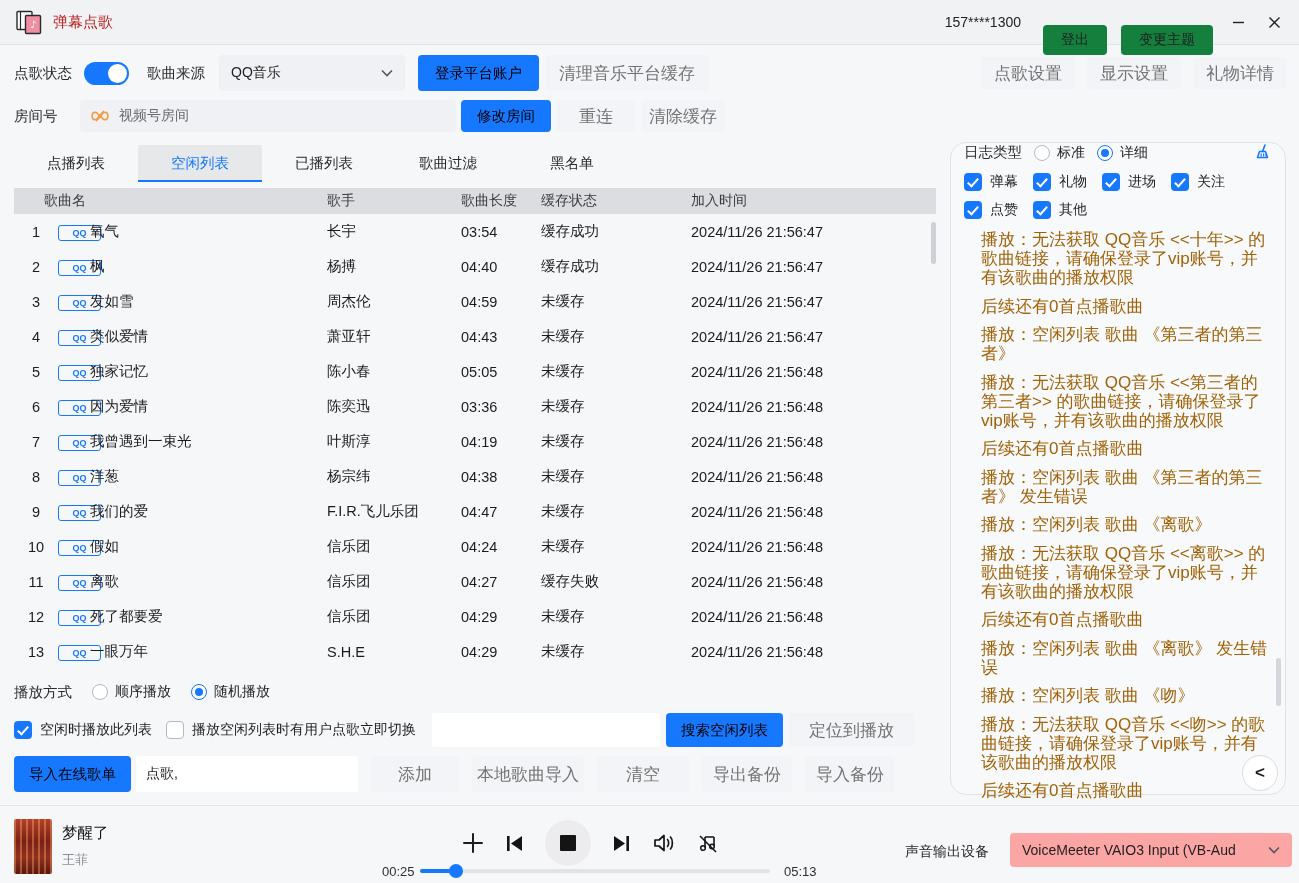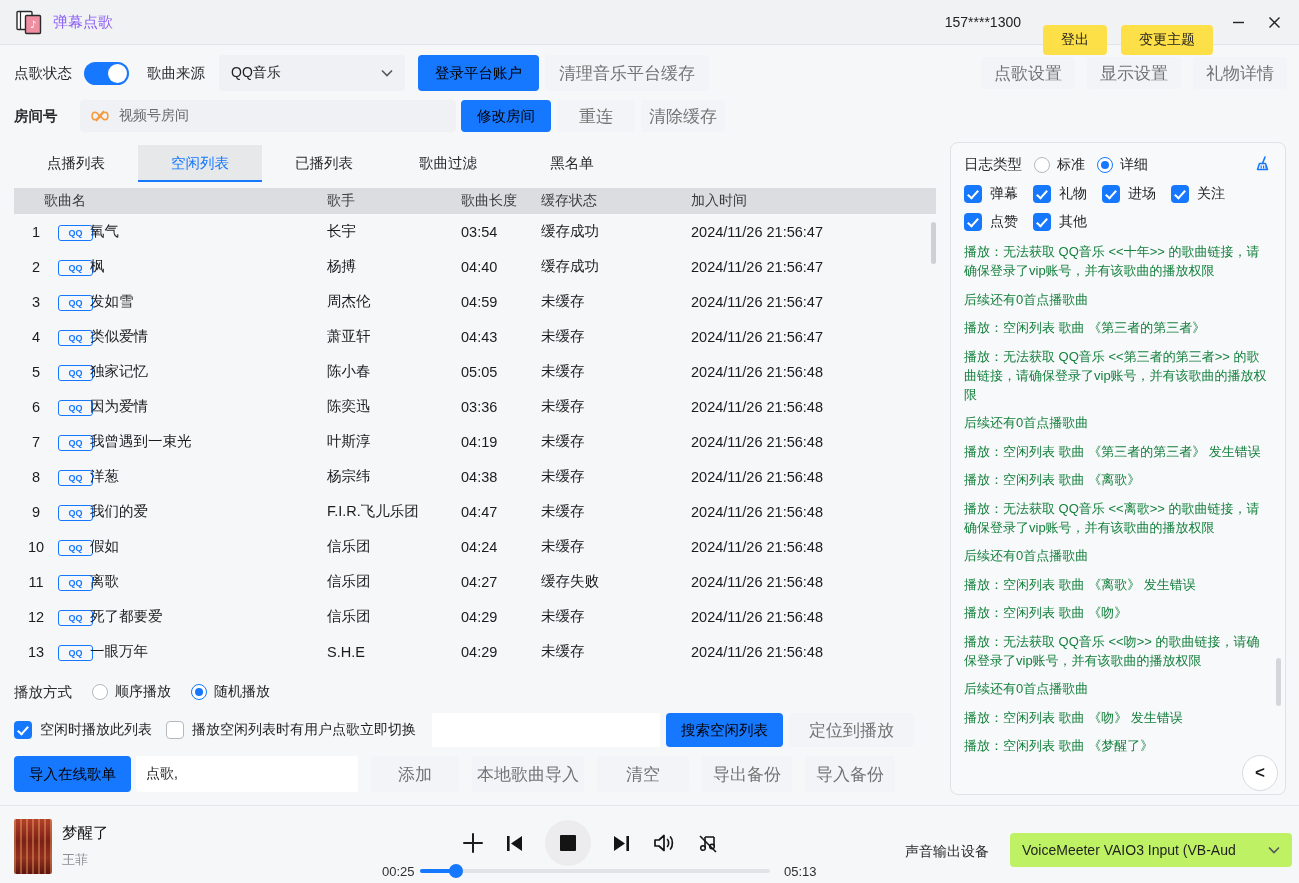--- a/index.html
+++ b/index.html
@@ -8,24 +8,24 @@
     position:relative; overflow:hidden;
     background:#f6f7f9;
     font-family:"Liberation Sans","DejaVu Sans",sans-serif;
     color:#1f1f1f; font-size:14px;
   }
   
   .titlebar { position:absolute; left:0; top:0; right:0; height:45px;
     background:#f1f2f4; border-bottom:1px solid #e3e4e7;
     display:flex; align-items:center; padding:0 10px; }
   .app-icon { width:27px; height:27px; margin:0 10px 0 6px; }
-  .app-title { font-size:15px; color:#8b5cf6; }
+  .app-title { font-size:15px; color:#b91c1c; }
   .titlebar .spacer { flex:1; }
   .account { font-size:14px; color:#222; margin-right:22px; }
-  .tb-btn { height:30px; padding:0 18px; background:#fde047; border-radius:4px;
+  .tb-btn { height:30px; padding:0 18px; background:#15803d; border-radius:4px;
     display:flex; align-items:center; font-size:14px; color:#1d1d1f; margin-right:14px; cursor:default;margin-top:36px; }
   .win-btn { width:30px; height:30px; display:flex; align-items:center; justify-content:center;
     font-size:15px; color:#222; margin-left:6px; }
   
   .btn-primary { background:#1677ff; color:#000000; border-radius:4px;
     display:flex; align-items:center; justify-content:center; font-size:14.5px; }
   .btn-light { background:#f2f4f7; color:#737373; border-radius:4px;
     display:flex; align-items:center; justify-content:center; font-size:17px; }
   
   .row1 { position:absolute; left:14px; top:55px; right:12px; height:36px;
@@ -37,21 +37,21 @@
     border-radius:50%; background:#fff; }
   .select { background:#f0f1f4; border-radius:4px; height:36px;
     display:flex; align-items:center; justify-content:space-between; padding:0 12px; }
   .sel-source { width:186px; margin-left:14px; }
   .row1 .login { height:36px; padding:0 17px; margin-left:13px; }
   .row1 .clearmc { height:36px; padding:0 14px; margin-left:6px; }
   .row1 .rspacer { flex:1; }
   .row1 .rbtn { width:94px; height:32px; margin-left:12px; }
   .row2 { position:absolute; left:14px; top:100px; right:12px; height:32px;
     display:flex; align-items:center; }
-  .room-label { width:66px;font-weight:bold; }
+  .room-label { width:66px; }
   .room-input { width:376px; height:32px; background:#f0f1f4; border-radius:4px;
     display:flex; align-items:center; padding:0 10px; gap:9px; }
   .room-input .ph { color:#66696f; font-size:14px; }
   .row2 .modify { height:32px; padding:0 16px; margin-left:5px; }
   .row2 .recon { height:32px; width:78px; margin-left:6px; }
   .row2 .clearc { height:32px; width:84px; margin-left:6px; }
   
   .left-panel { position:absolute; left:14px; top:145px; width:922px; }
   .tab-bar { display:flex; height:36px; }
   .tab { width:124px; height:36px; display:flex; align-items:center; justify-content:center;
@@ -61,21 +61,21 @@
   .thead { margin-top:7px; height:26px; background:#dcdde1; display:grid;
     grid-template-columns:1fr 134px 80px 150px 245px; align-items:center;
     font-size:14px; color:#3a3a3e; }
   .thead .h-name { padding-left:30px; }
   .tbody { position:relative; }
   .trow { height:35px; display:grid;
     grid-template-columns:44px 32px 1fr 134px 80px 150px 245px;
     align-items:center; font-size:14.5px; color:#1c1c1f; }
   .c-idx { text-align:center; }
   .qq-badge { display:inline-flex; align-items:center; justify-content:center;
-    width:35px; height:16px; border:1.3px solid #1677ff; border-radius:3px;
+    width:43px; height:16px; border:1.3px solid #1677ff; border-radius:3px;
     color:#1677ff; font-size:9px; font-weight:bold; }
   .tscroll { position:absolute; right:0; top:8px; width:5px; height:42px;
     background:#cdd0d5; border-radius:3px; }
   
   .mode-row { margin-top:9px; height:28px; display:flex; align-items:center; gap:10px; }
   .radio { width:16px; height:16px; border-radius:50%; background:#fff;
     border:1px solid #b5b8bf; position:relative; flex:none; }
   .radio.checked { border:1.5px solid #1677ff; }
   .radio.checked::after { content:""; position:absolute; left:50%; top:50%;
     transform:translate(-50%,-50%); width:8px; height:8px; border-radius:50%; background:#1677ff; }
@@ -93,27 +93,27 @@
   .locate-btn { height:34px; padding:0 20px; margin-left:6px; }
   .import-row { margin-top:8px; height:36px; display:flex; align-items:center; }
   .import-online { height:36px; padding:16px 15px; }
   .prefix-input { width:222px; height:36px; background:#fff; border:none; border-radius:2px;
     margin-left:5px; font-size:14px; padding:0 10px; outline:none; color:#222; }
   .import-row .sm { height:36px; margin-left:13px; }
   .b-add { width:88px; } .b-local { width:112px; } .b-clear { width:92px; }
   .b-exp { width:90px; } .b-imp { width:90px; }
   
   .log-panel { position:absolute; left:950px; top:142px; width:336px; height:653px;
-    background:#f8f9fb; border:1px solid #e0e2e6; border-radius:8px; padding:12px 13px; }
+    background:#f8f9fb; border:1px solid #e0e2e6; border-radius:16px; padding:0 13px; }
   .log-type-row { display:flex; align-items:center; }
   .log-type-row .radio-item { margin-left:12px; }
   .broom { margin-left:auto; }
   .filters { margin-top:11px; display:flex; flex-wrap:wrap; column-gap:15px; row-gap:10px; }
   .log-entries { margin-top:11px; }
-  .log-entries p { font-size:13px; line-height:19px; color:#15803d; margin-bottom:9.5px; }
+  .log-entries p { font-size:17px; line-height:19px; color:#a16207; margin-bottom:9.5px;margin-left:17px; }
   .log-scroll { position:absolute; right:4px; bottom:88px; width:5px; height:48px;
     background:#d4d6db; border-radius:3px; }
   .collapse-btn { position:absolute; right:7px; bottom:3px; width:36px; height:36px;
     background:#fff; border:1px solid #d8dade; border-radius:50%;
     display:flex; align-items:center; justify-content:center;
     font-size:17px; font-weight:bold; color:#1d1d1f; }
   
   .player { position:absolute; left:0; right:0; top:805px; height:78px;
     background:#f6f7f9; border-top:1px solid #e5e6e9; }
   .album { position:absolute; left:14px; top:13px; width:38px; height:55px; border-radius:2px;
@@ -130,21 +130,21 @@
   .time { position:absolute; top:58px; font-size:13px; color:#2e2e31; }
   .time-cur { left:382px; } .time-tot { left:784px; }
   .track { position:absolute; left:420px; top:63px; width:350px; height:4px;
     border-radius:2px; background:#e2e3e7; }
   .track .fill { position:absolute; left:0; top:0; height:4px; width:36px;
     border-radius:2px; background:#1677ff; }
   .track .thumb { position:absolute; left:29px; top:-5px; width:14px; height:14px;
     border-radius:50%; background:#1677ff; }
   .out-label { position:absolute; left:905px; top:37px; font-size:14px; color:#2b2b2e; }
   .out-select { position:absolute; left:1010px; top:27px; width:282px; height:34px; }
-  .out-select .select { width:100%; height:34px; background:#bef264; }
+  .out-select .select { width:100%; height:34px; background:#fca5a5; }
   .out-select .select span { white-space:nowrap; overflow:hidden; }
 </style>
 </head>
 <body>
 
 <div class="titlebar">
   <svg class="app-icon" viewBox="0 0 27 27">
     <rect x="1" y="2.5" width="15" height="18" rx="1" fill="#fdfdfd" stroke="#2a2a2a" stroke-width="1.4"></rect>
     <line x1="4.5" y1="2.5" x2="4.5" y2="20.5" stroke="#2a2a2a" stroke-width="1.2"></line>
     <rect x="9.5" y="6.5" width="15" height="18" rx="1" fill="#ef8ea1" stroke="#2a2a2a" stroke-width="1.4"></rect>

